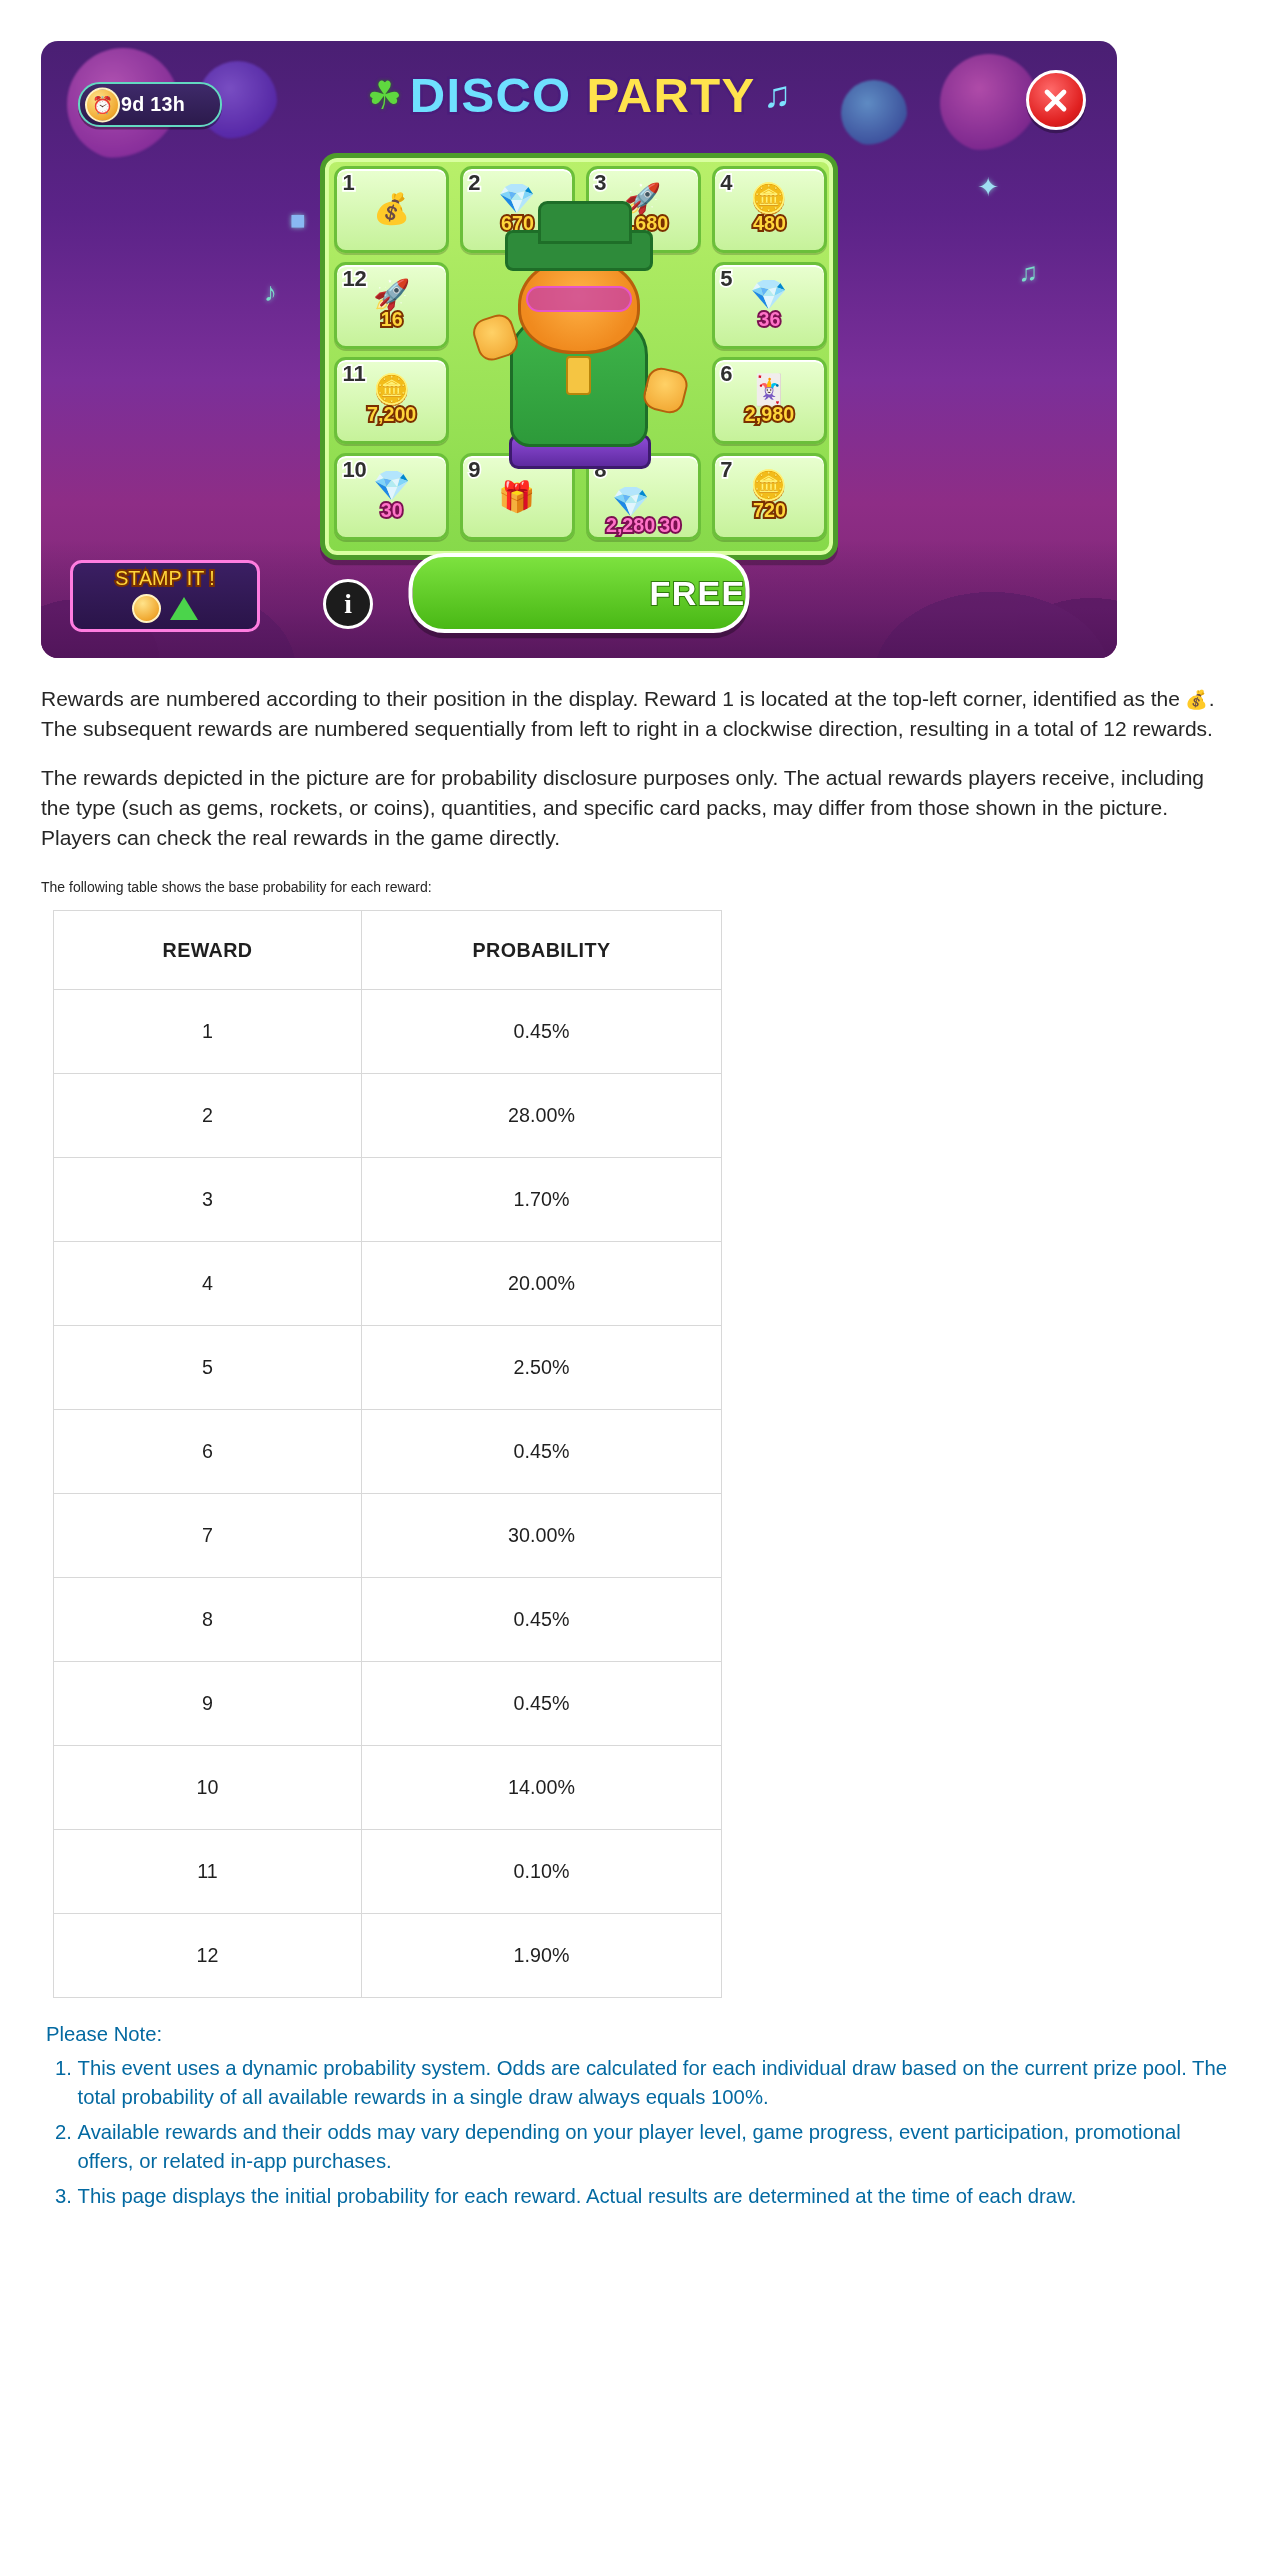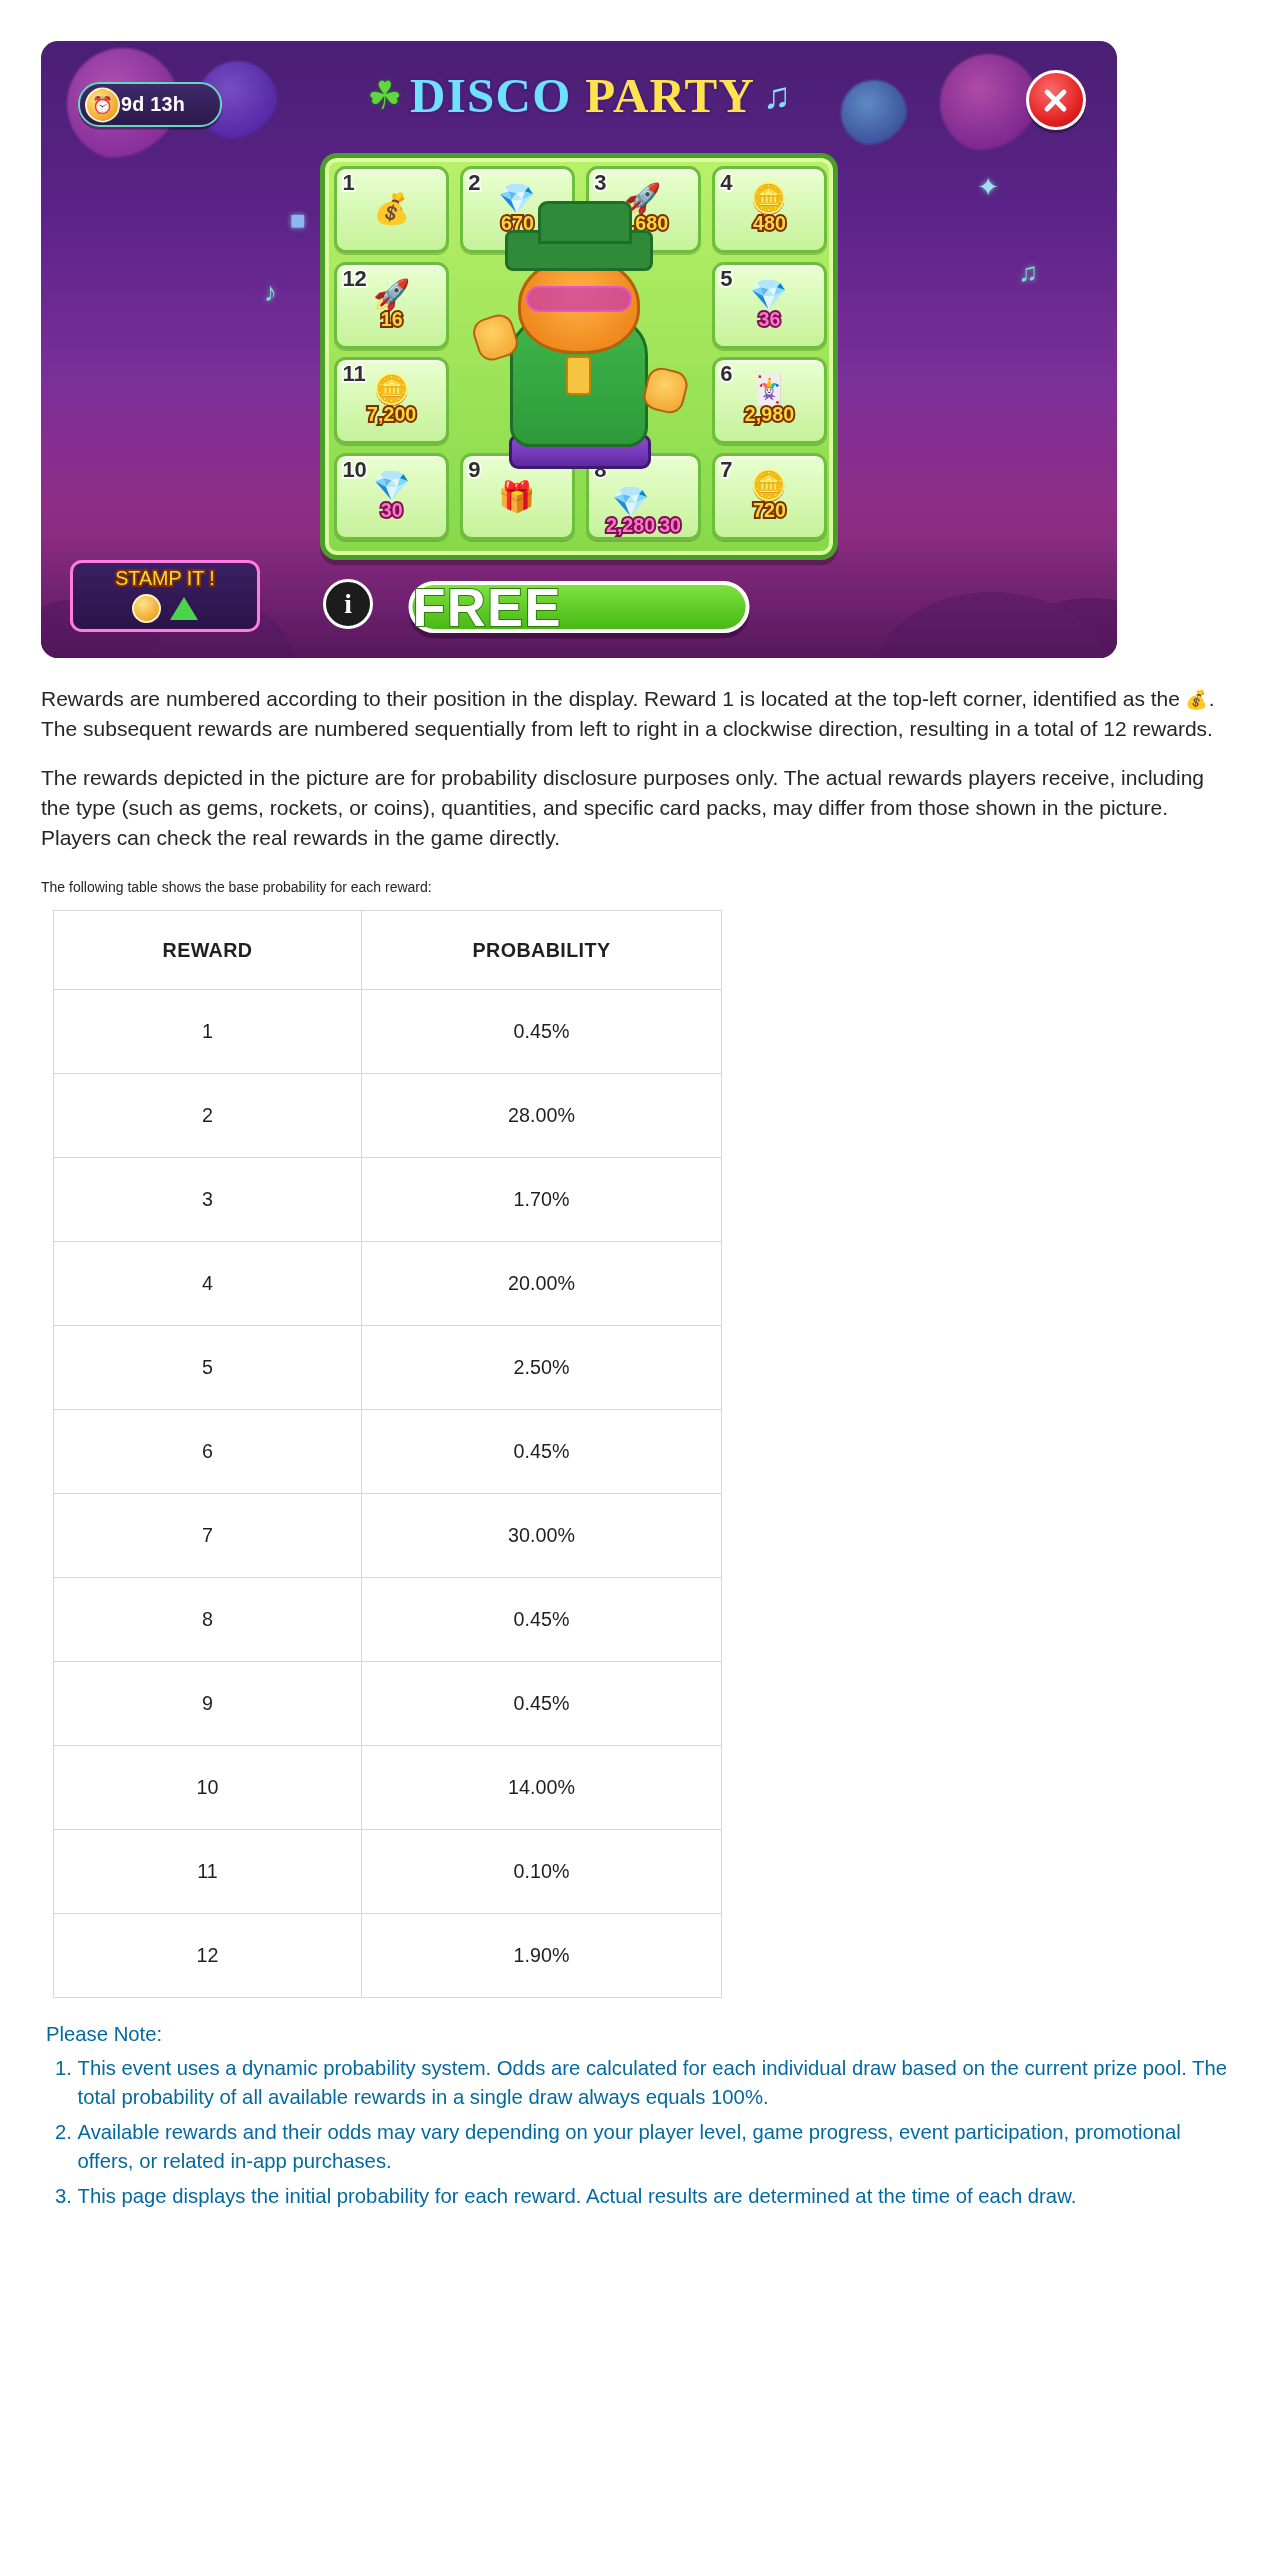--- a/index.html
+++ b/index.html
@@ -105,21 +105,21 @@
   .close-btn svg { width: 29px; height: 29px; }
 
   
   .logo {
     position: absolute;
     left: 50%; top: 26px;
     transform: translateX(-50%);
     display: flex; align-items: center; gap: 7.9px;
   }
   .logo-text {
-    font-family: Liberation Serif, serif;
+    font-family: Liberation Sans, sans-serif;
     font-weight: bold;
     font-size: 49px;
     letter-spacing: 1.3px;
     -webkit-text-stroke: 5.2px #4a1d7a;
     paint-order: stroke fill;
     color: #ffffff;
   }
   .logo-text .d1 { color: #6fe0ff; }
   .logo-text .d2 { color: #ffe34d; }
   .clover {
@@ -270,27 +270,27 @@
     display: flex; align-items: center; justify-content: center;
     color: #ffffff; font-weight: bold; font-size: 27.6px;
     font-family: "Liberation Serif", serif;
     cursor: pointer;
   }
 
   
   .free-btn {
     position: absolute;
     left: 50%; bottom: 25px; transform: translateX(-50%);
-    width: 341px; height: 52px;
+    width: 341px; height: 80px;
     background: linear-gradient(180deg, #7de23f 0%, #49b815 100%);
     border: 4.6px solid #ffffff;
     border-radius: 36px;
     box-shadow: 0 5.2px 0 rgba(0,0,0,.3);
-    display: flex; align-items: center; justify-content: flex-start;
-    color: #ffffff; font-weight: bold; font-size: 54px;
+    display: flex; align-items: center; justify-content: flex-end;
+    color: #ffffff; font-weight: bold; font-size: 34px;
     letter-spacing: 1.3px;
     -webkit-text-stroke: 2px #2e7a0a; paint-order: stroke fill;
     cursor: pointer;
   }
 
   
   .body-text {
     margin: 26px 41px 0 41px;
     width: 1191px;
     color: #262626;

